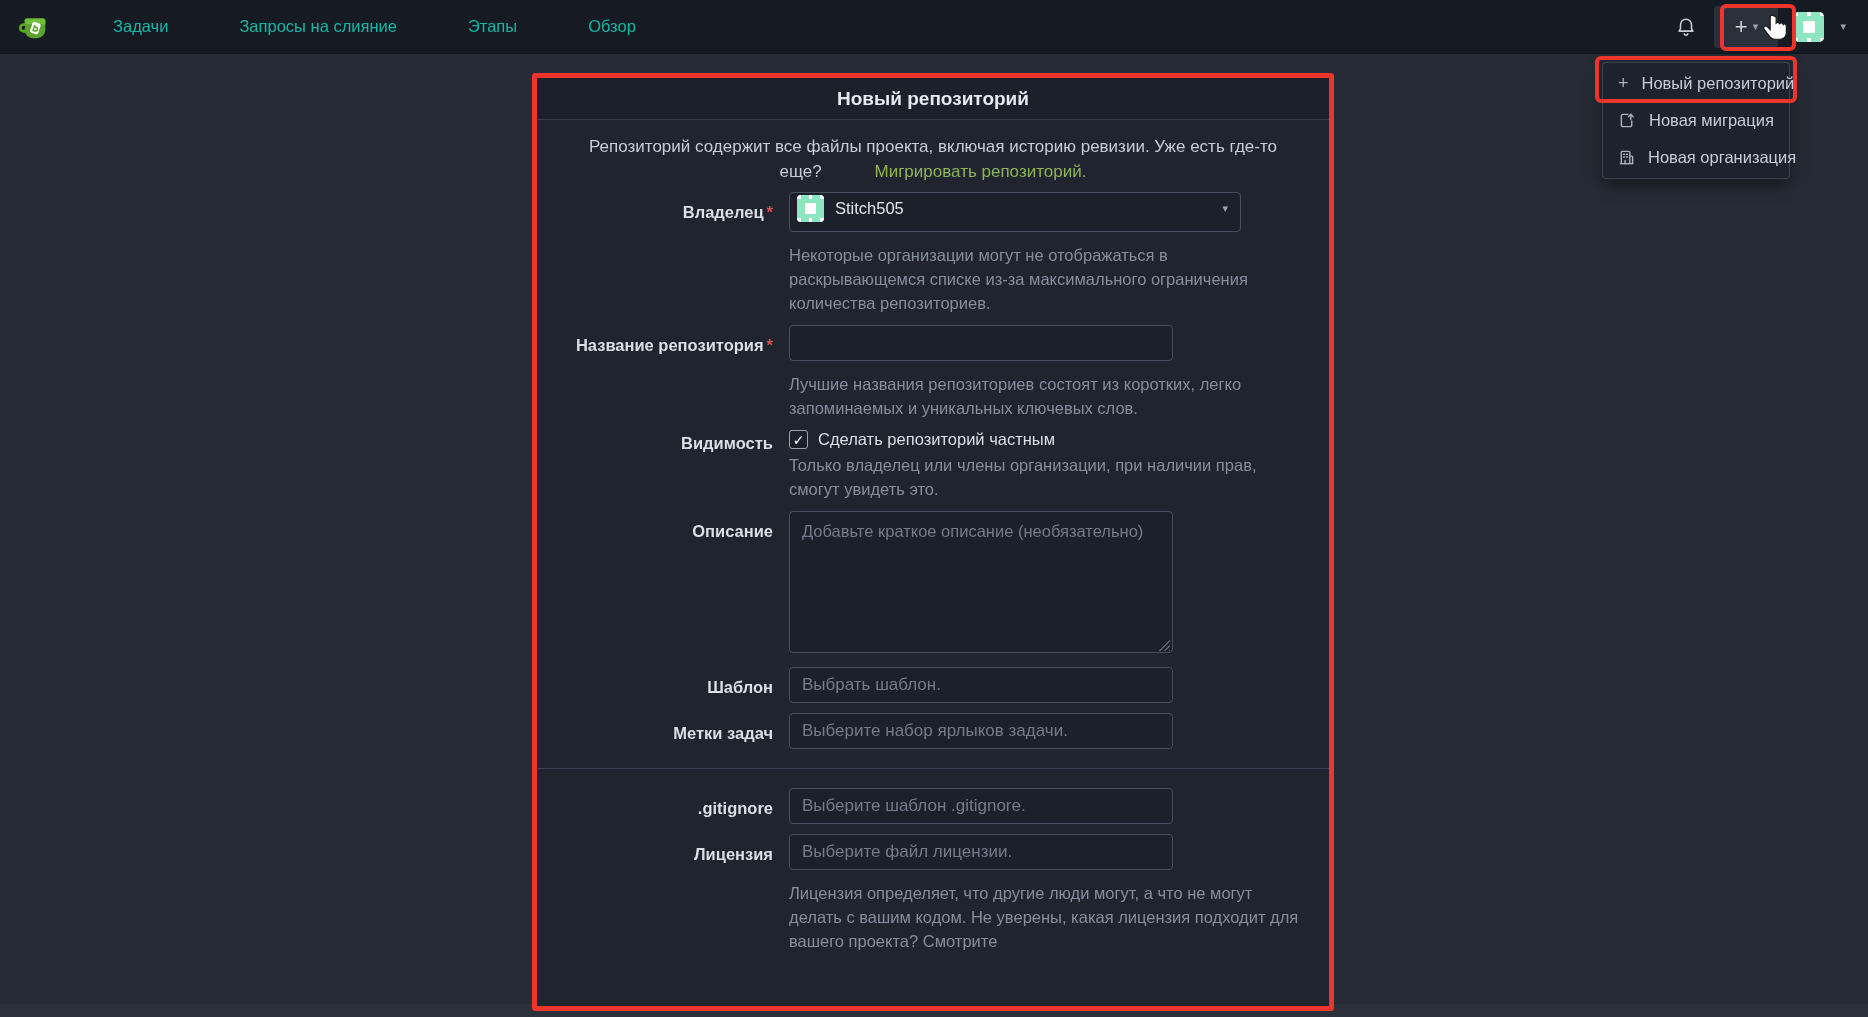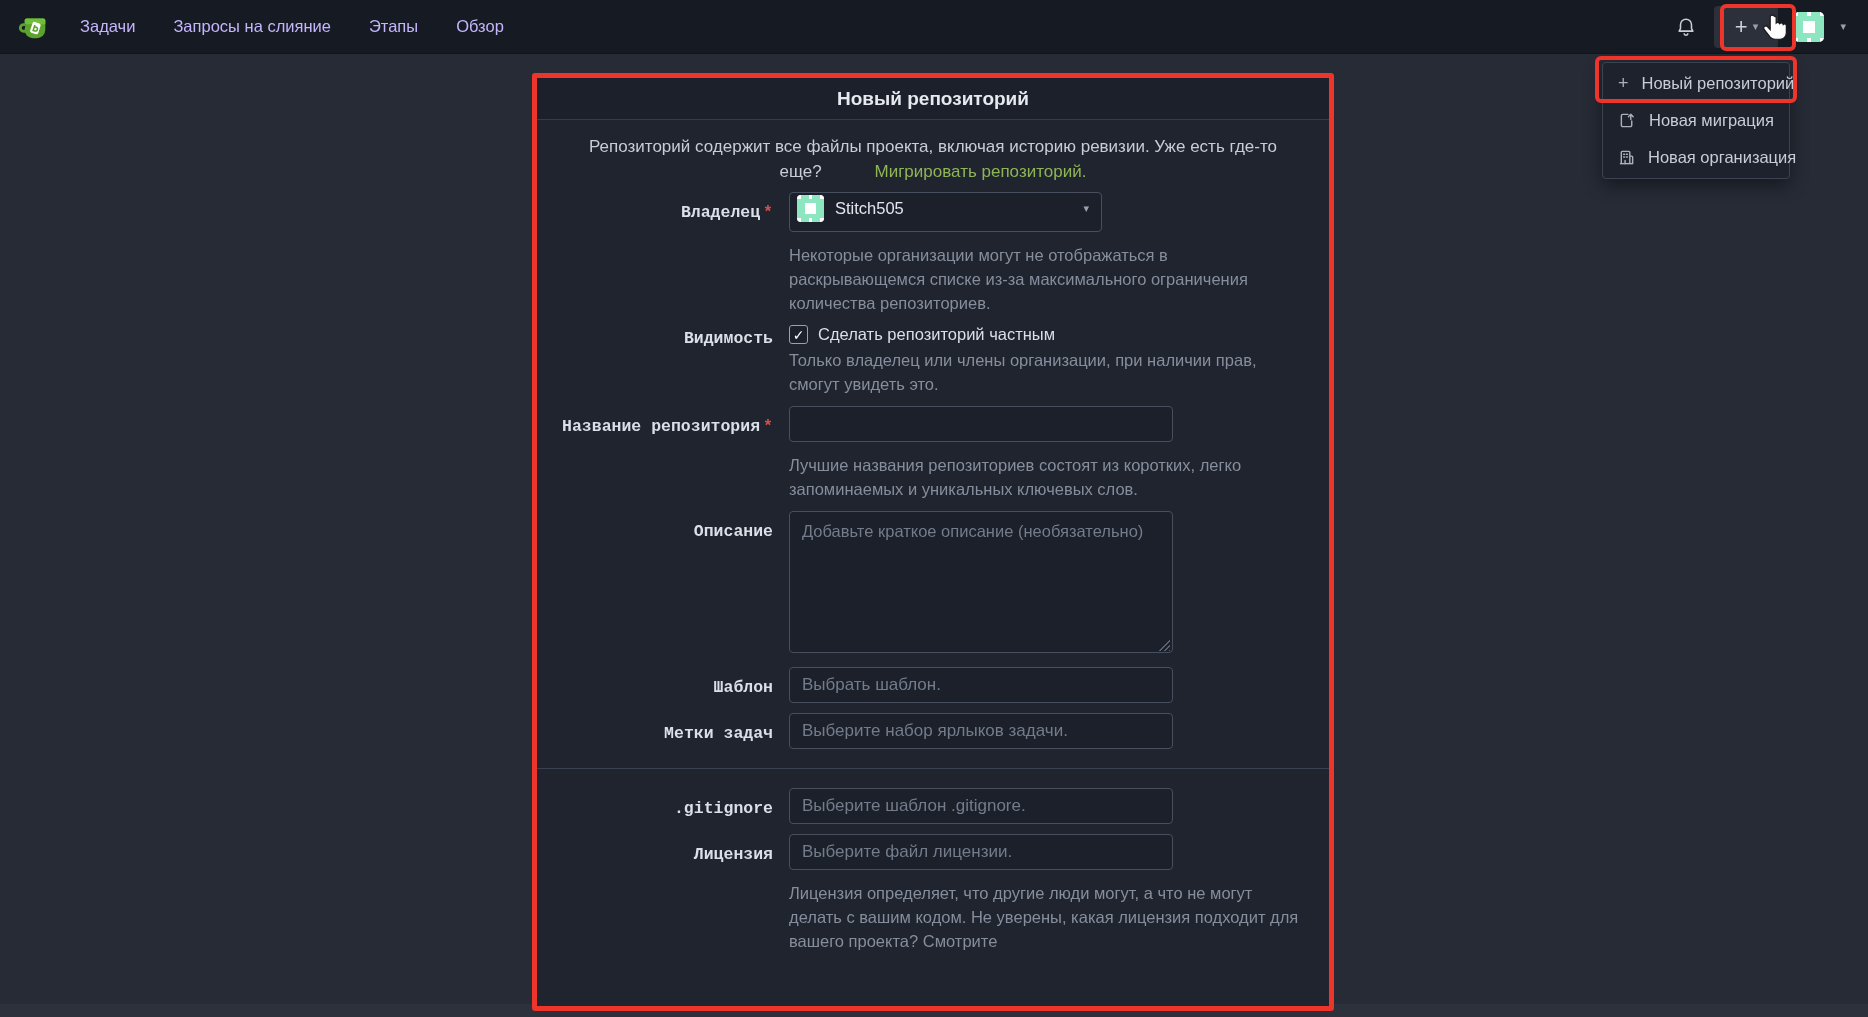--- a/index.html
+++ b/index.html
@@ -9,21 +9,21 @@
     background:#262b36; color:#d6dae2; position:relative;
   }
   
   .navbar {
     position:absolute; top:0; left:0; width:1868px; height:54px;
     background:#161a23; display:flex; align-items:center;
     padding:0 22px 0 16px; border-bottom:1px solid #10141c; z-index:5;
   }
   .logo { width:36px; height:36px; margin-right:28px; display:flex; align-items:center; justify-content:center; }
   .nav-links { display:flex; align-items:center; gap:38px; }
-  .nav-item { color:#c4b5fd; font-size:16.5px; cursor:pointer; white-space:nowrap; }
+  .nav-item { color:#14b8a6; font-size:16.5px; cursor:pointer; white-space:nowrap;margin-left:33px; }
   .nav-right { margin-left:auto; display:flex; align-items:center; gap:16px; }
   .bell { width:24px; height:24px; display:flex; align-items:center; justify-content:center; }
   .plus-btn {
     width:64px; height:42px; background:#2b303b; border-radius:4px;
     display:flex; align-items:center; justify-content:center; gap:5px;
     color:#cdd2da; cursor:pointer;
   }
   .plus-btn .plus-glyph { font-size:22px; line-height:1; font-weight:400; }
   .plus-btn .caret, .avatar-caret, .select-caret { font-size:11px; color:#9aa1ae; line-height:1; }
   .navbar-avatar { width:30px; height:30px; border-radius:5px; overflow:hidden; cursor:pointer; }
@@ -53,33 +53,33 @@
     display:flex; align-items:center; justify-content:center;
   }
   .form-title { font-size:19px; font-weight:bold; color:#e6eaf0; }
   .form-body { padding:14px 0 0 0; }
   .intro { text-align:center; max-width:770px; margin:0 auto; padding:0 20px 8px;
            color:#c7cdd7; font-size:17px; line-height:25px; }
   .green-link { color:#8fb456; cursor:pointer; text-decoration:none;margin-left:48px; }
   .form-row { display:flex; margin-bottom:10px; }
   .form-label {
     width:252px; flex:0 0 252px; text-align:right; padding-right:16px;
-    font-size:16.5px; font-weight:bold; color:#dbdfe7; padding-top:10px; line-height:1.3;font-family:Liberation Mono, monospace;
+    font-size:16.5px; font-weight:bold; color:#dbdfe7; padding-top:10px; line-height:1.3;
   }
   .form-label.check-align { padding-top:3px; }
   .required { color:#d94f4f; margin-left:3px; font-weight:bold; }
   .form-content { flex:1; padding-right:26px; }
   .text-input {
     width:384px; height:36px; background:#1b202a; border:1px solid #474e5e;
     border-radius:4px; color:#dfe3ea; font-size:17px; padding:0 12px;
     font-family:"Liberation Sans","DejaVu Sans",sans-serif; outline:none;
   }
   .text-input::placeholder, .desc-area::placeholder { color:#747c8b; opacity:1; }
   .owner-select {
-    width:313px; height:40px; background:#1b202a; border:1px solid #474e5e;
+    width:452px; height:40px; background:#1b202a; border:1px solid #474e5e;
     border-radius:4px; display:flex; align-items:center; padding:0 12px 8px 7px;
     cursor:pointer;
   }
   .owner-avatar { width:27px; height:27px; border-radius:4px; overflow:hidden; margin-right:11px; }
   .owner-name { font-size:16.5px; color:#e2e6ed; flex:1; }
   .help { margin-top:11px; width:516px; color:#868e9d; font-size:16.5px; line-height:24px; }
   .check-row { display:flex; align-items:center; gap:10px; }
   .checkbox {
     width:19px; height:19px; border:1px solid #9aa1ad; border-radius:3px;
     background:#1b202a; display:flex; align-items:center; justify-content:center;
@@ -209,43 +209,43 @@
             </svg>
           </span>
           <span class="owner-name">Stitch505</span>
           <span class="select-caret">▾</span>
         </div>
         <div class="help">Некоторые организации могут не отображаться в раскрывающемся списке из-за максимального ограничения количества репозиториев.</div>
       </div>
     </div>
 
     <div class="form-row">
+      <div class="form-label">
+        <span>Название репозитория</span><span class="required">*</span>
+      </div>
+      <div class="form-content">
+        <input class="text-input" type="text" value="" style="">
+        <div class="help">Лучшие названия репозиториев состоят из коротких, легко запоминаемых и уникальных ключевых слов.</div>
+      </div>
+    </div>
+
+    <div class="form-row">
       <div class="form-label check-align">Видимость</div>
       <div class="form-content">
         <div class="check-row">
           <span class="checkbox">
             <span class="check-glyph">✓</span>
           </span>
           <span class="check-label">Сделать репозиторий частным</span>
         </div>
         <div class="help" style="margin-top:4px;">Только владелец или члены организации, при наличии прав, смогут увидеть это.</div>
       </div>
     </div>
 
     <div class="form-row">
-      <div class="form-label">
-        <span>Название репозитория</span><span class="required">*</span>
-      </div>
-      <div class="form-content">
-        <input class="text-input" type="text" value="" style="">
-        <div class="help">Лучшие названия репозиториев состоят из коротких, легко запоминаемых и уникальных ключевых слов.</div>
-      </div>
-    </div>
-
-    <div class="form-row">
       <div class="form-label">Описание</div>
       <div class="form-content">
         <div class="textarea-wrap">
           <textarea class="desc-area" placeholder="Добавьте краткое описание (необязательно)" style=""></textarea>
           <span class="resize-grip"></span>
         </div>
       </div>
     </div>
 
     <div class="form-row">

